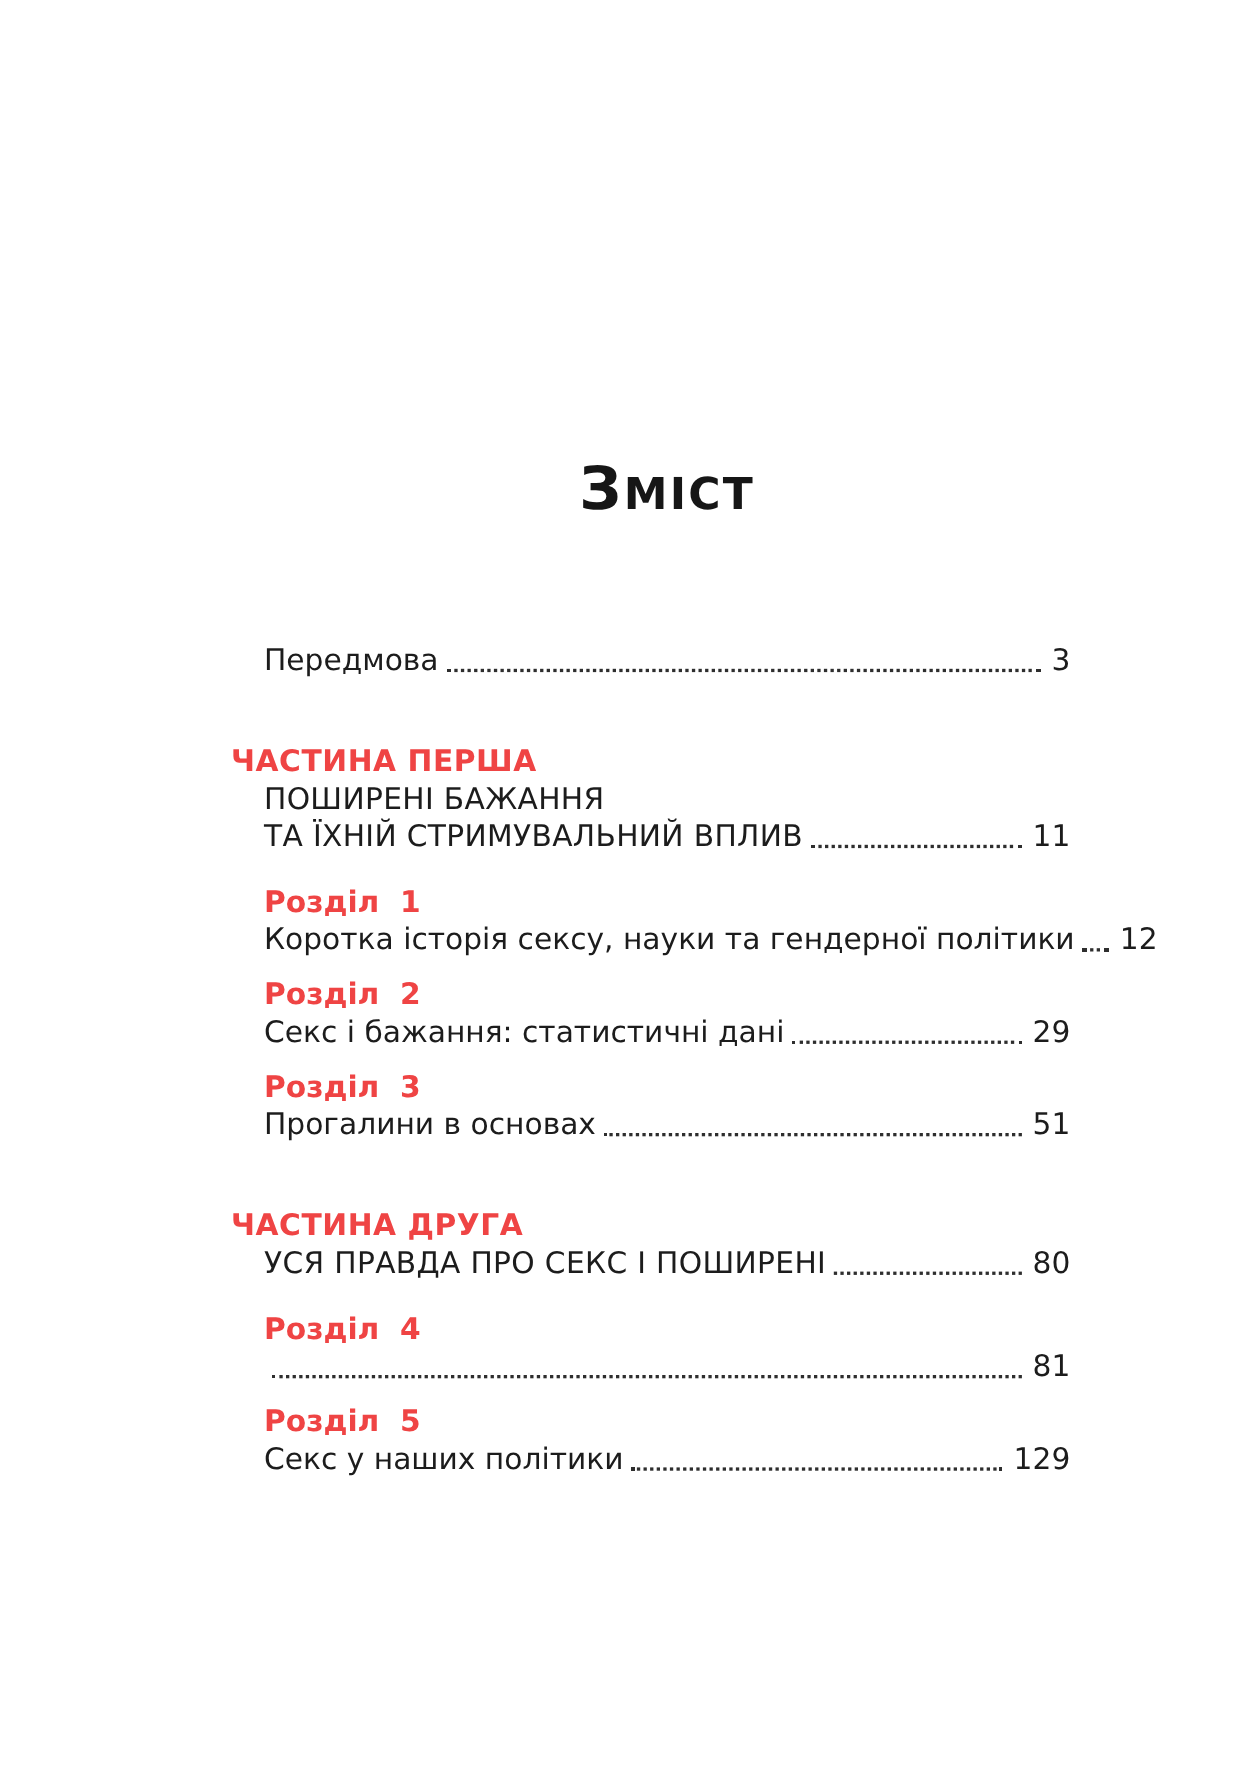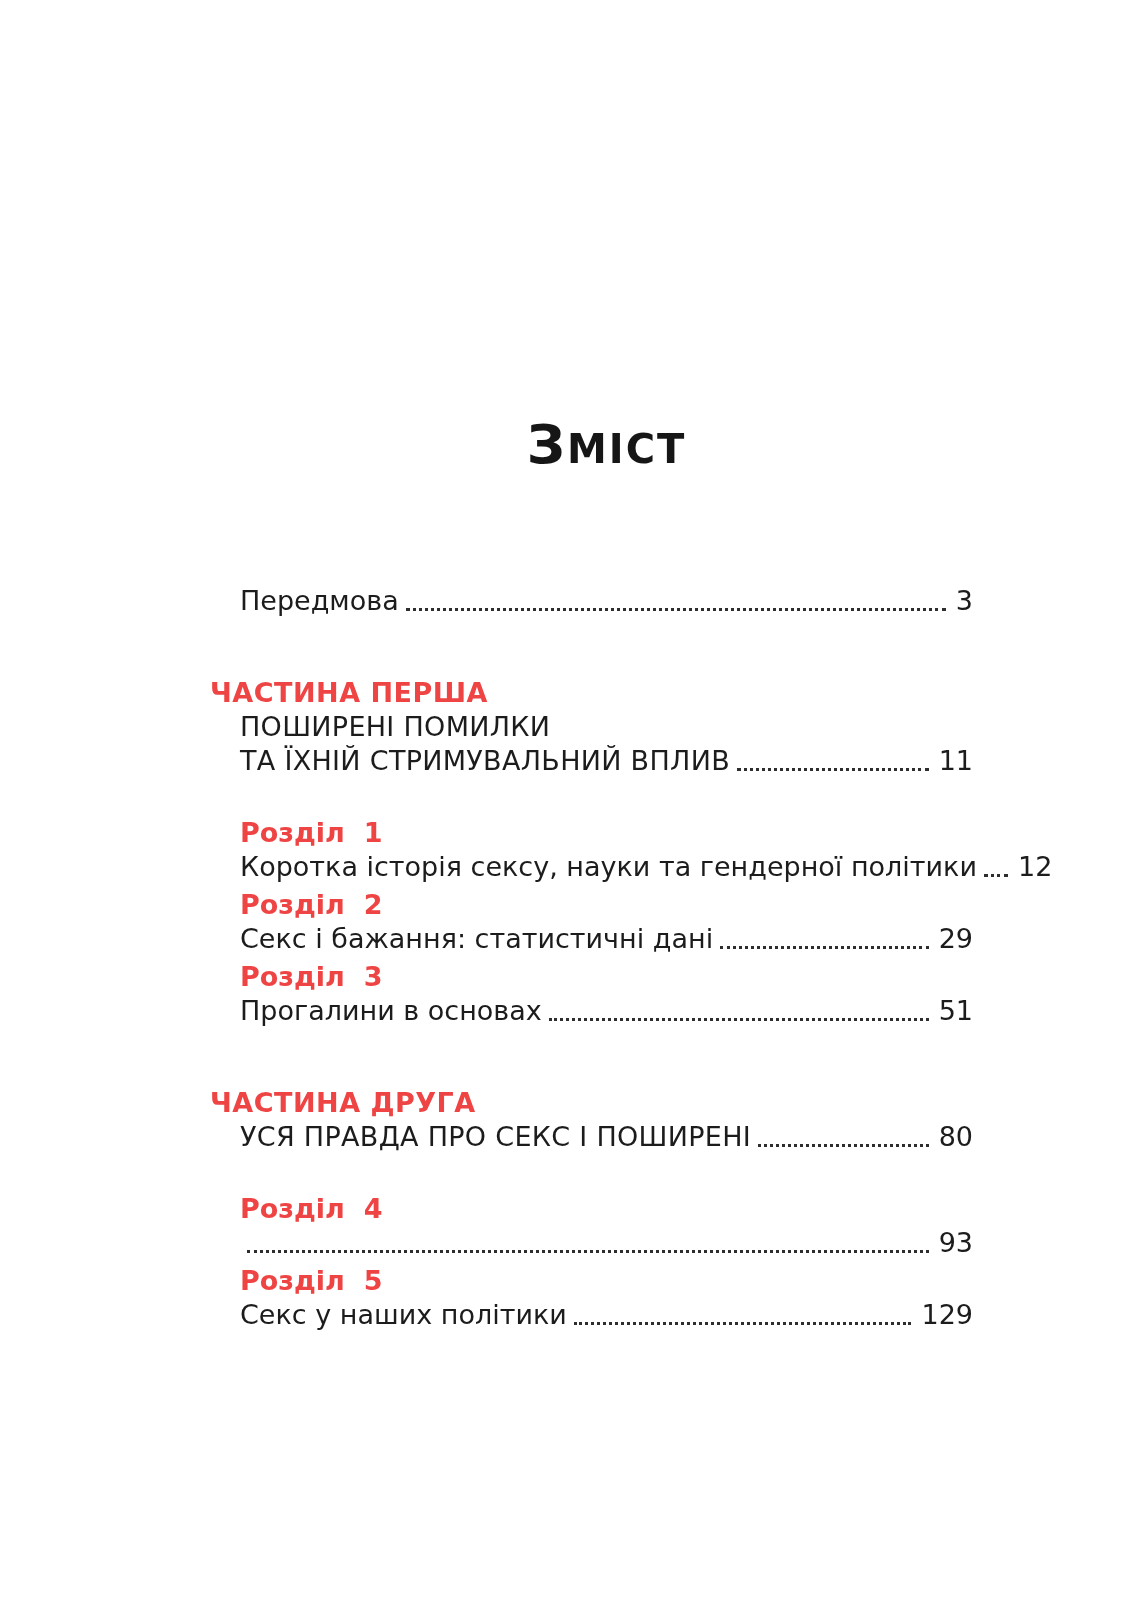--- a/index.html
+++ b/index.html
@@ -34,23 +34,23 @@
 
   .entry { color: #1c1c1c; }
   .entry .heading {
     font-weight: bold;
     color: #ef4444;
     white-space: pre-wrap;
   }
   .entry.part > .heading { margin-left: -30px; letter-spacing: 0.5px; }
   .entry.part .line, .entry.part .txt { letter-spacing: 0.3px; }
 
-  .entry.chapter { margin-top: 4px; }
+  .entry.chapter { margin-top: 16px; }
   .entry.part    { margin-top: 58px; }
-  .entry.part + .entry.chapter { margin-top: 38px; }
+  .entry.part + .entry.chapter { margin-top: 26px; }
 
   .row { display: flex; align-items: flex-end; }
   .row .txt { white-space: nowrap; }
   .leader {
     flex: 1 1 auto;
     min-width: 24px;
     border-bottom: 3px dotted #2e2e2e;
     margin: 0 10px 7px 7px;
   }
   .pagenum { white-space: nowrap; }
@@ -67,21 +67,21 @@
     <div class="entry plain">
       <div class="row">
         <span class="txt">Передмова</span>
         <span class="leader"></span>
         <span class="pagenum">3</span>
       </div>
     </div>
 
     <div class="entry part">
       <div class="heading">ЧАСТИНА ПЕРША</div>
-      <div class="line">ПОШИРЕНІ ПОМИЛКИ</div>
+      <div class="line">ПОШИРЕНІ БАЖАННЯ</div>
       <div class="row">
         <span class="txt">ТА ЇХНІЙ СТРИМУВАЛЬНИЙ ВПЛИВ</span>
         <span class="leader"></span>
         <span class="pagenum">11</span>
       </div>
     </div>
 
     <div class="entry chapter">
       <div class="heading">Розділ  1</div>
       <div class="row">
@@ -115,21 +115,21 @@
         <span class="txt">УСЯ ПРАВДА ПРО СЕКС І ПОШИРЕНІ</span>
         <span class="leader"></span>
         <span class="pagenum">80</span>
       </div>
     </div>
 
     <div class="entry chapter">
       <div class="heading">Розділ  4</div>
       <div class="row">
         <span class="leader"></span>
-        <span class="pagenum">93</span>
+        <span class="pagenum">81</span>
       </div>
     </div>
 
     <div class="entry chapter">
       <div class="heading">Розділ  5</div>
       <div class="row">
         <span class="txt">Секс у наших політики</span>
         <span class="leader"></span>
         <span class="pagenum">129</span>
       </div>

